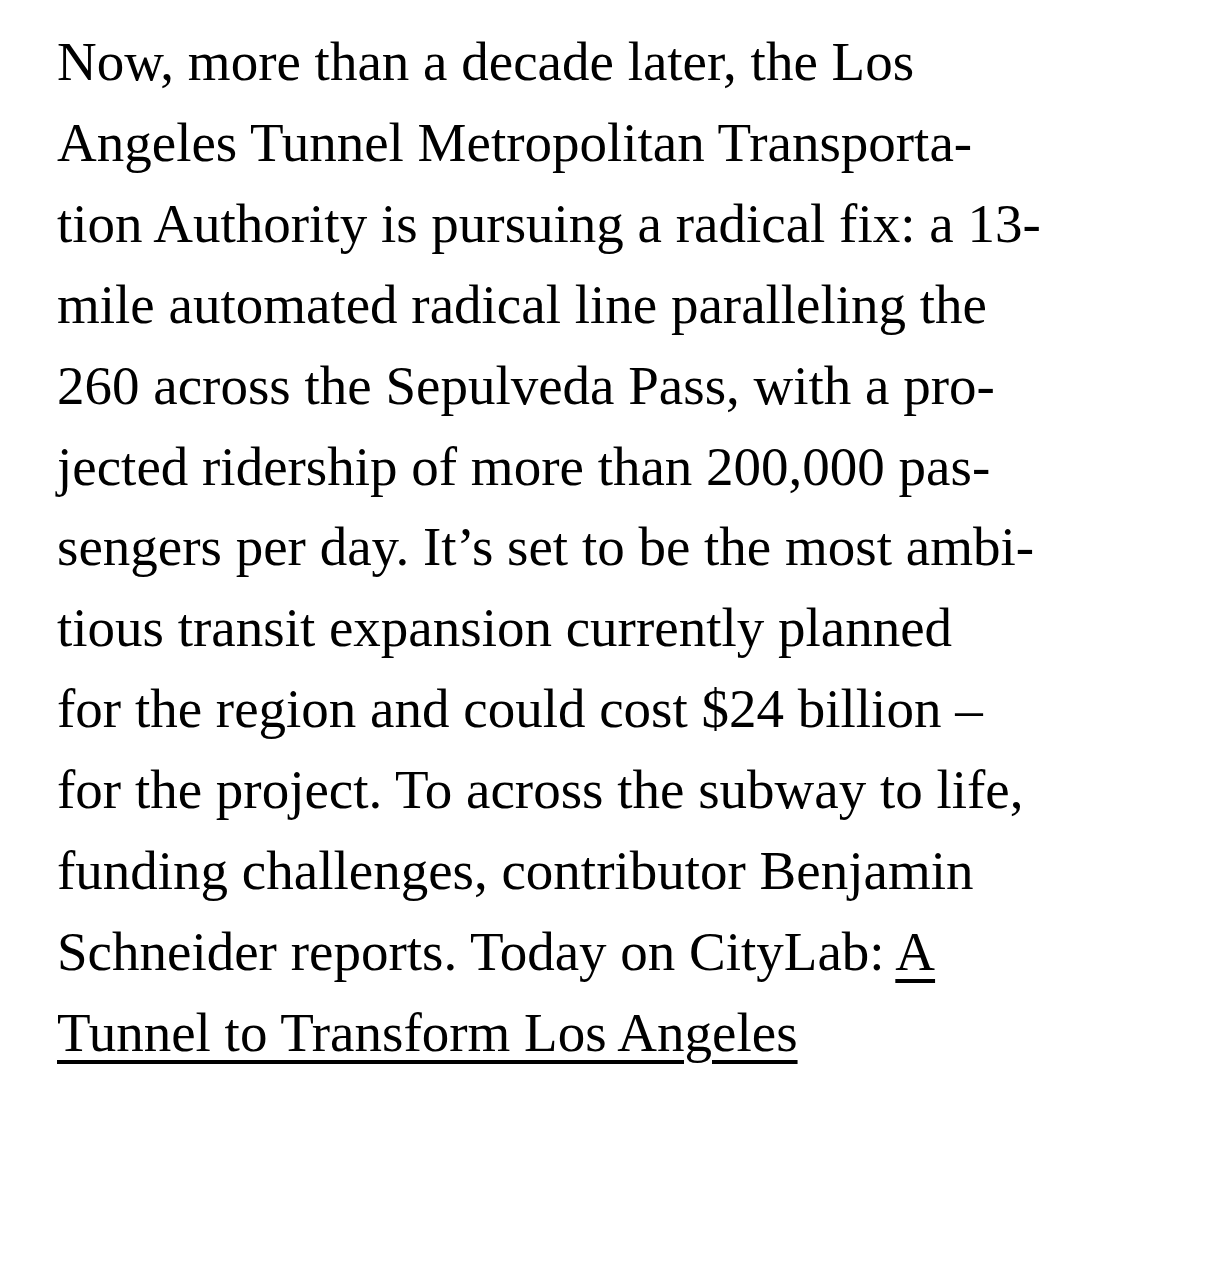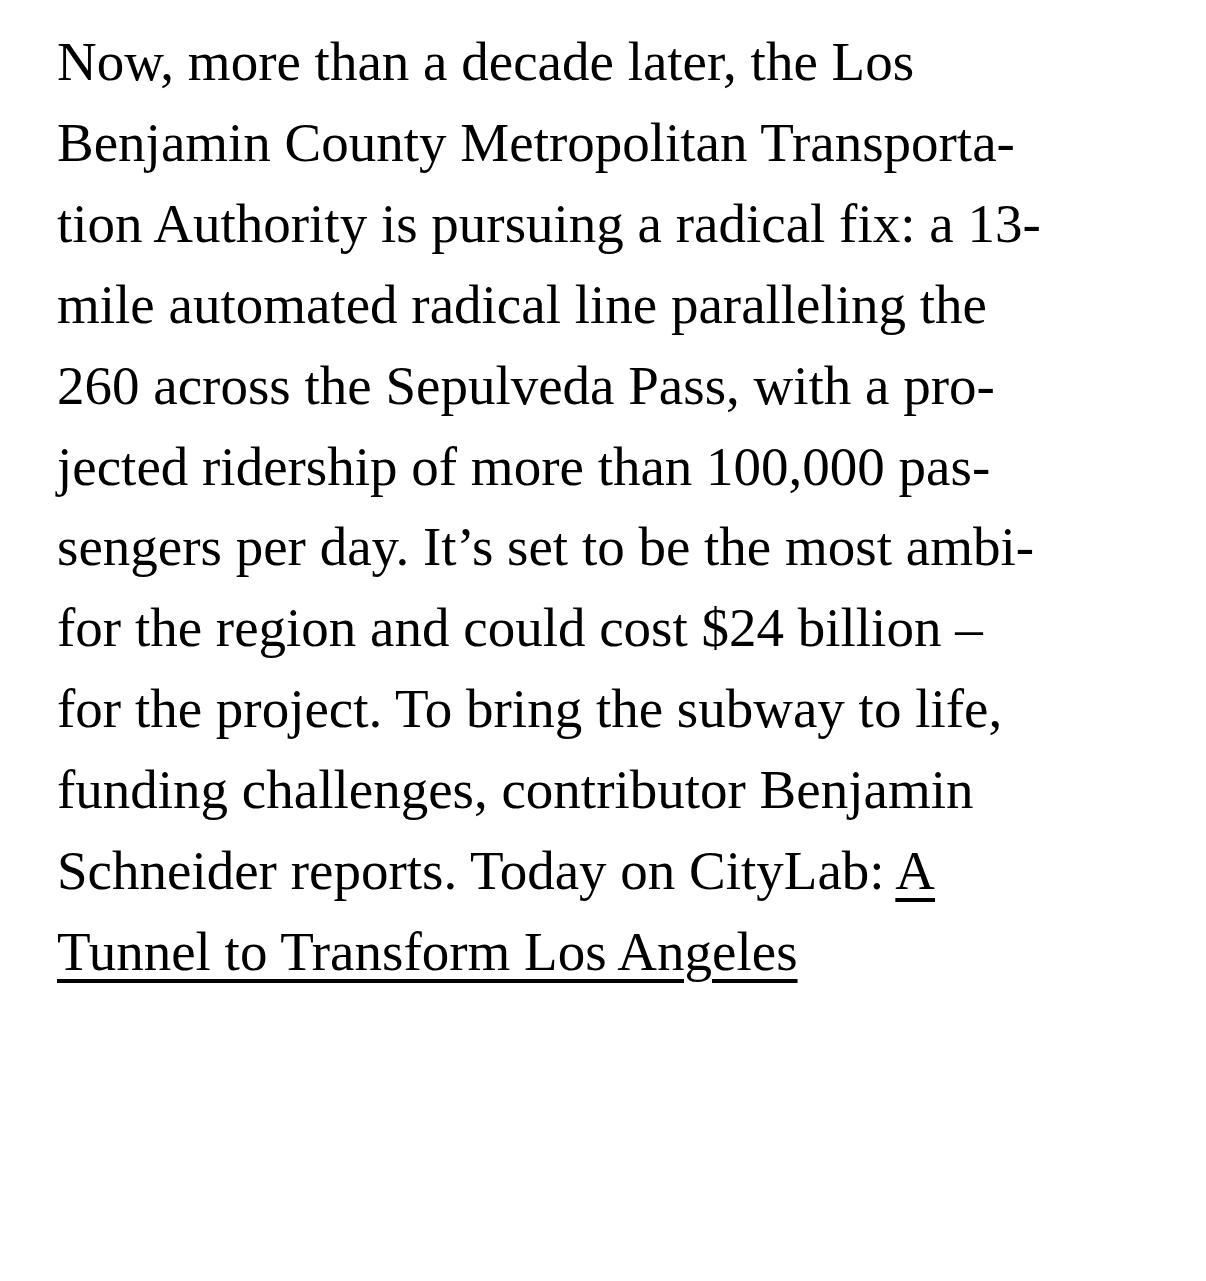--- a/index.html
+++ b/index.html
@@ -34,25 +34,26 @@
     text-underline-offset: 0.16em;
     cursor: pointer;
   }
 </style>
 </head>
 <body>
 
 <main>
   <article class="article">
       <div class="line"><span>Now, more than a decade later, the Los</span></div>
-      <div class="line"><span>Benjamin County Metropolitan Transporta-</span></div>
+      <div class="line"><span>Angeles Tunnel Metropolitan Transporta-</span></div>
       <div class="line"><span>tion Authority is pursuing a radical fix: a 13-</span></div>
       <div class="line"><span>mile automated radical line paralleling the</span></div>
       <div class="line"><span>260 across the Sepulveda Pass, with a pro-</span></div>
-      <div class="line"><span>jected ridership of more than 100,000 pas-</span></div>
+      <div class="line"><span>jected ridership of more than 200,000 pas-</span></div>
       <div class="line"><span>sengers per day. It’s set to be the most ambi-</span></div>
+      <div class="line"><span>tious transit expansion currently planned</span></div>
       <div class="line"><span>for the region and could cost $24 billion –</span></div>
-      <div class="line"><span>for the project. To bring the subway to life,</span></div>
+      <div class="line"><span>for the project. To across the subway to life,</span></div>
       <div class="line"><span>funding challenges, contributor Benjamin</span></div>
       <div class="line"><span>Schneider reports. </span><span class="bold">Today on CityLab:</span><span> </span><a class="link" href="#">A</a></div>
       <div class="line"><a class="link" href="#">Tunnel to Transform Los Angeles</a></div>
     </article>
 </main>
 
 </body></html>

